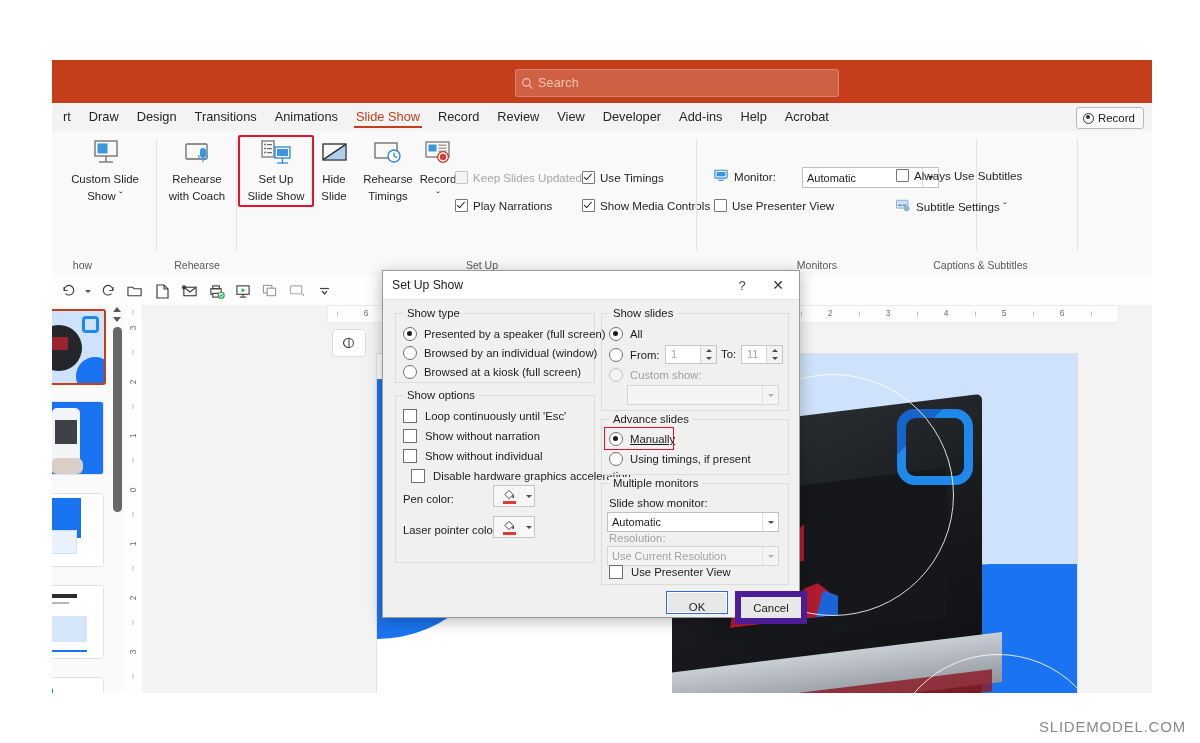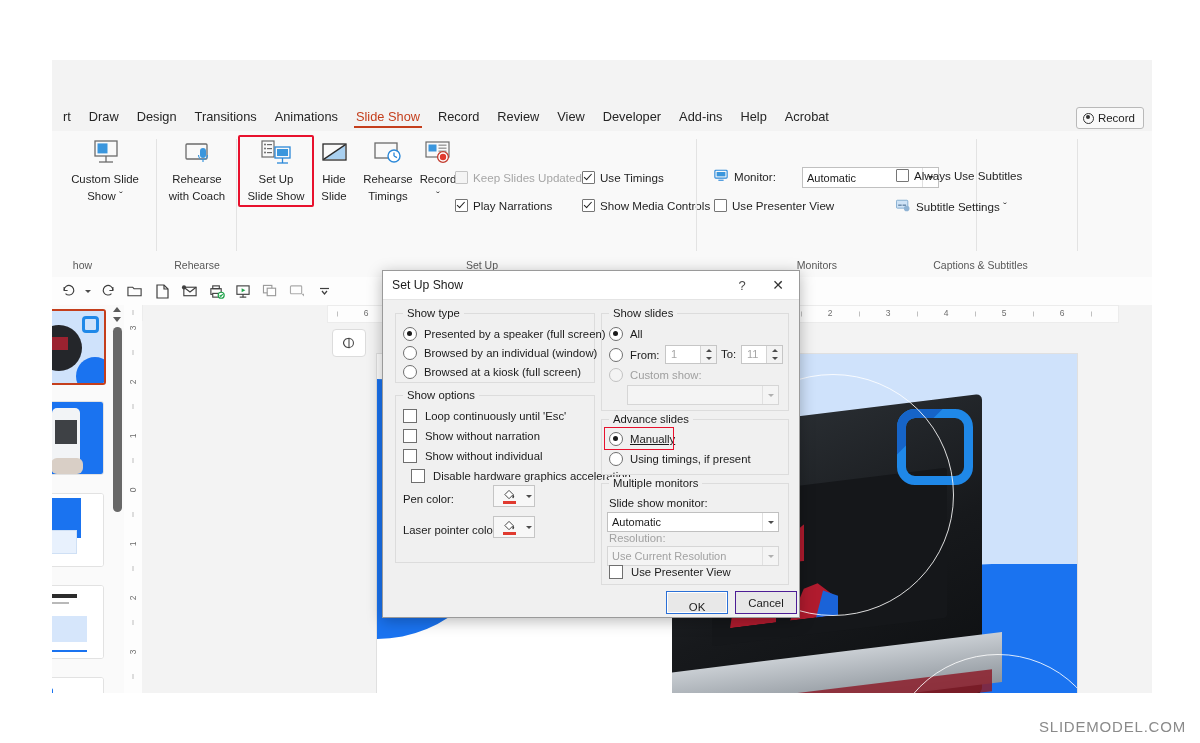--- a/index.html
+++ b/index.html
@@ -124,33 +124,44 @@
   .ar-d{width:0;height:0;border-left:3px solid transparent;border-right:3px solid transparent;border-top:3.5px solid #4c4c4c;}
   .combo{position:absolute;height:18px;background:#fff;border:1px solid #c0c0c0;display:flex;align-items:center;}
   .combo .cv{flex:1;padding-left:4px;font-size:11px;color:#1b1b1b;}
   .combo.dis{background:#f4f4f4;border-color:#d6d6d6;}
   .combo.dis .cv{color:#a2a2a2;}
   .combo .cbtn{width:15px;height:100%;display:flex;align-items:center;justify-content:center;border-left:1px solid #e0e0e0;}
   .penbtn{position:absolute;width:30px;height:20px;border:1px solid #c5c5c5;background:#f7f7f7;display:flex;align-items:center;justify-content:center;}
   .penbtn .bucket{position:relative;width:13px;height:15px;}
   .penbtn .redline{position:absolute;left:0;bottom:0;width:13px;height:3px;background:#e03a2f;}
   .pendd{position:absolute;width:11px;height:20px;border:1px solid #c5c5c5;border-left:none;background:#f7f7f7;display:flex;align-items:center;justify-content:center;}
-  .dbtn{position:absolute;width:60px;height:21px;background:#e8e8e8;border:1px solid #4c1d95;display:flex;align-items:center;justify-content:center;font-size:11.4px;color:#1b1b1b;}
+  .dbtn{position:absolute;width:60px;height:21px;background:#e8e8e8;border:6px solid #4c1d95;display:flex;align-items:center;justify-content:center;font-size:11.4px;color:#1b1b1b;}
   .dbtn.primary{border:1px solid #2a6fd6;box-shadow:inset 0 0 0 1px #fff;align-items:flex-end;}
   .hl-box{position:absolute;border:1.6px solid #e8112d;pointer-events:none;}
 
   .watermark{position:absolute;right:14px;bottom:8px;font-size:15px;color:#8a8a8a;letter-spacing:.8px;}
 </style>
 </head>
 <body>
 
 <div id="root">
 
   <div class="ppt-window">
 
+    <div class="titlebar">
+      <div class="search-box">
+        <span class="search-ico">
+          <svg width="13" height="13" viewBox="0 0 16 16">
+              <circle cx="6.6" cy="6.6" r="4.6" fill="none" stroke="#f3c3b3" stroke-width="1.4"></circle>
+              <line x1="10" y1="10" x2="14" y2="14.4" stroke="#f3c3b3" stroke-width="1.4"></line>
+            </svg>
+        </span>
+        <span class="search-ph">Search</span>
+      </div>
+    </div>
 
     <div class="tabstrip">
       <div class="tabs">
         <div class="tab">rt</div>
         <div class="tab">Draw</div>
         <div class="tab">Design</div>
         <div class="tab">Transitions</div>
         <div class="tab">Animations</div>
         <div class="tab active">Slide Show</div>
         <div class="tab">Record</div>

